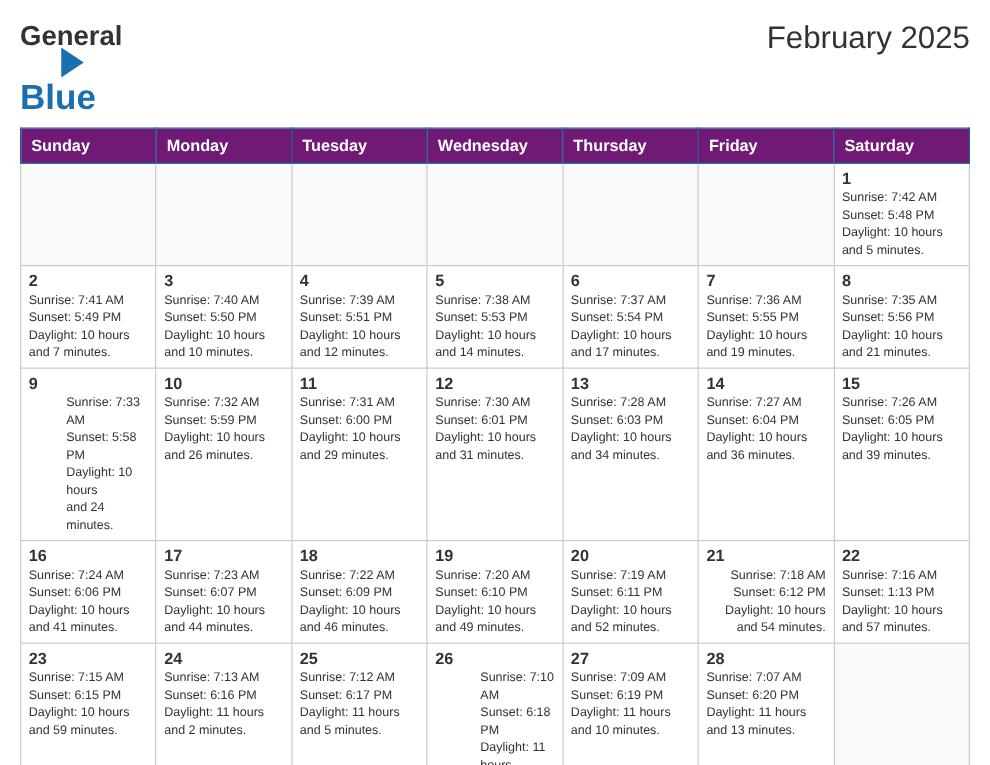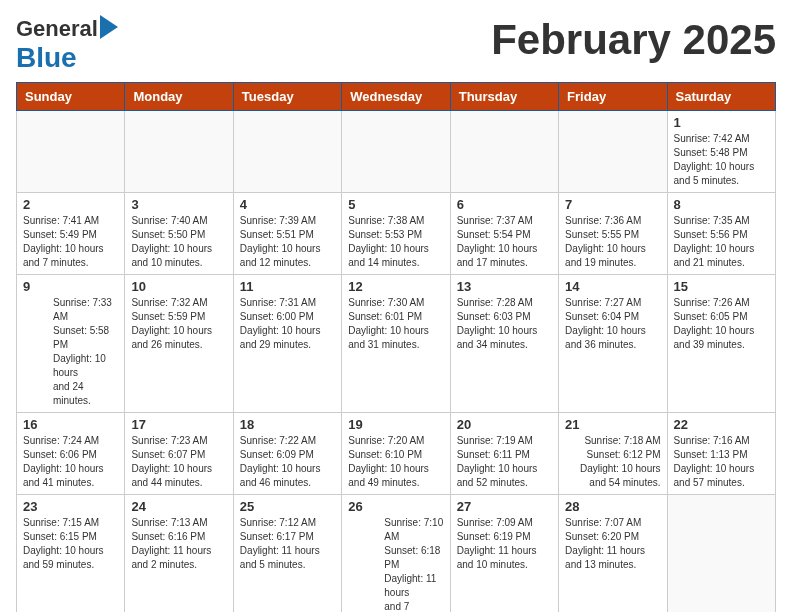--- a/index.html
+++ b/index.html
@@ -27,35 +27,35 @@
       border-top: 12px solid transparent;
       border-bottom: 12px solid transparent;
       border-left: 18px solid #1a6faf;
       margin-left: 2px;
       margin-top: -4px;
     }
     .title-section {
       text-align: right;
     }
     .month-title {
-      font-size: 42px;
-      font-weight: bold;
+      font-size: 25px;
+      font-weight: normal;
       color: #333;
     }
     .location {
       font-size: 16px;
       color: #555;
     }
     .calendar {
       width: 100%;
       border-collapse: collapse;
       border: 1px solid #ccc;
     }
     .calendar th {
-      background: #c2410c;
+      background: #701a75;
       color: #fff;
       font-size: 13px;
       font-weight: bold;
       text-align: left;
       padding: 6px 8px;
       border: 1px solid #1a5a9a;
     }
     .calendar td {
       vertical-align: top;
       border: 1px solid #ccc;
@@ -81,21 +81,21 @@
       color: #333;
       line-height: 1.4;
     }
   </style>
 </head>
 <body>
 
 <div class="header">
   <div class="logo">
     <div>
-      <div style="display:flex;align-items:center;">
+      <div style="display:flex;align-items:center;flex-direction:column;">
         <span class="logo-general" style="font-size:22px;font-weight:bold;">General</span>
         <div class="logo-arrow"></div>
       </div>
       <span class="logo-blue" style="font-size:28px;font-weight:bold;margin-left:0;">Blue</span>
     </div>
   </div>
   <div class="title-section">
     <div class="month-title">February 2025</div>
   </div>
 </div>

